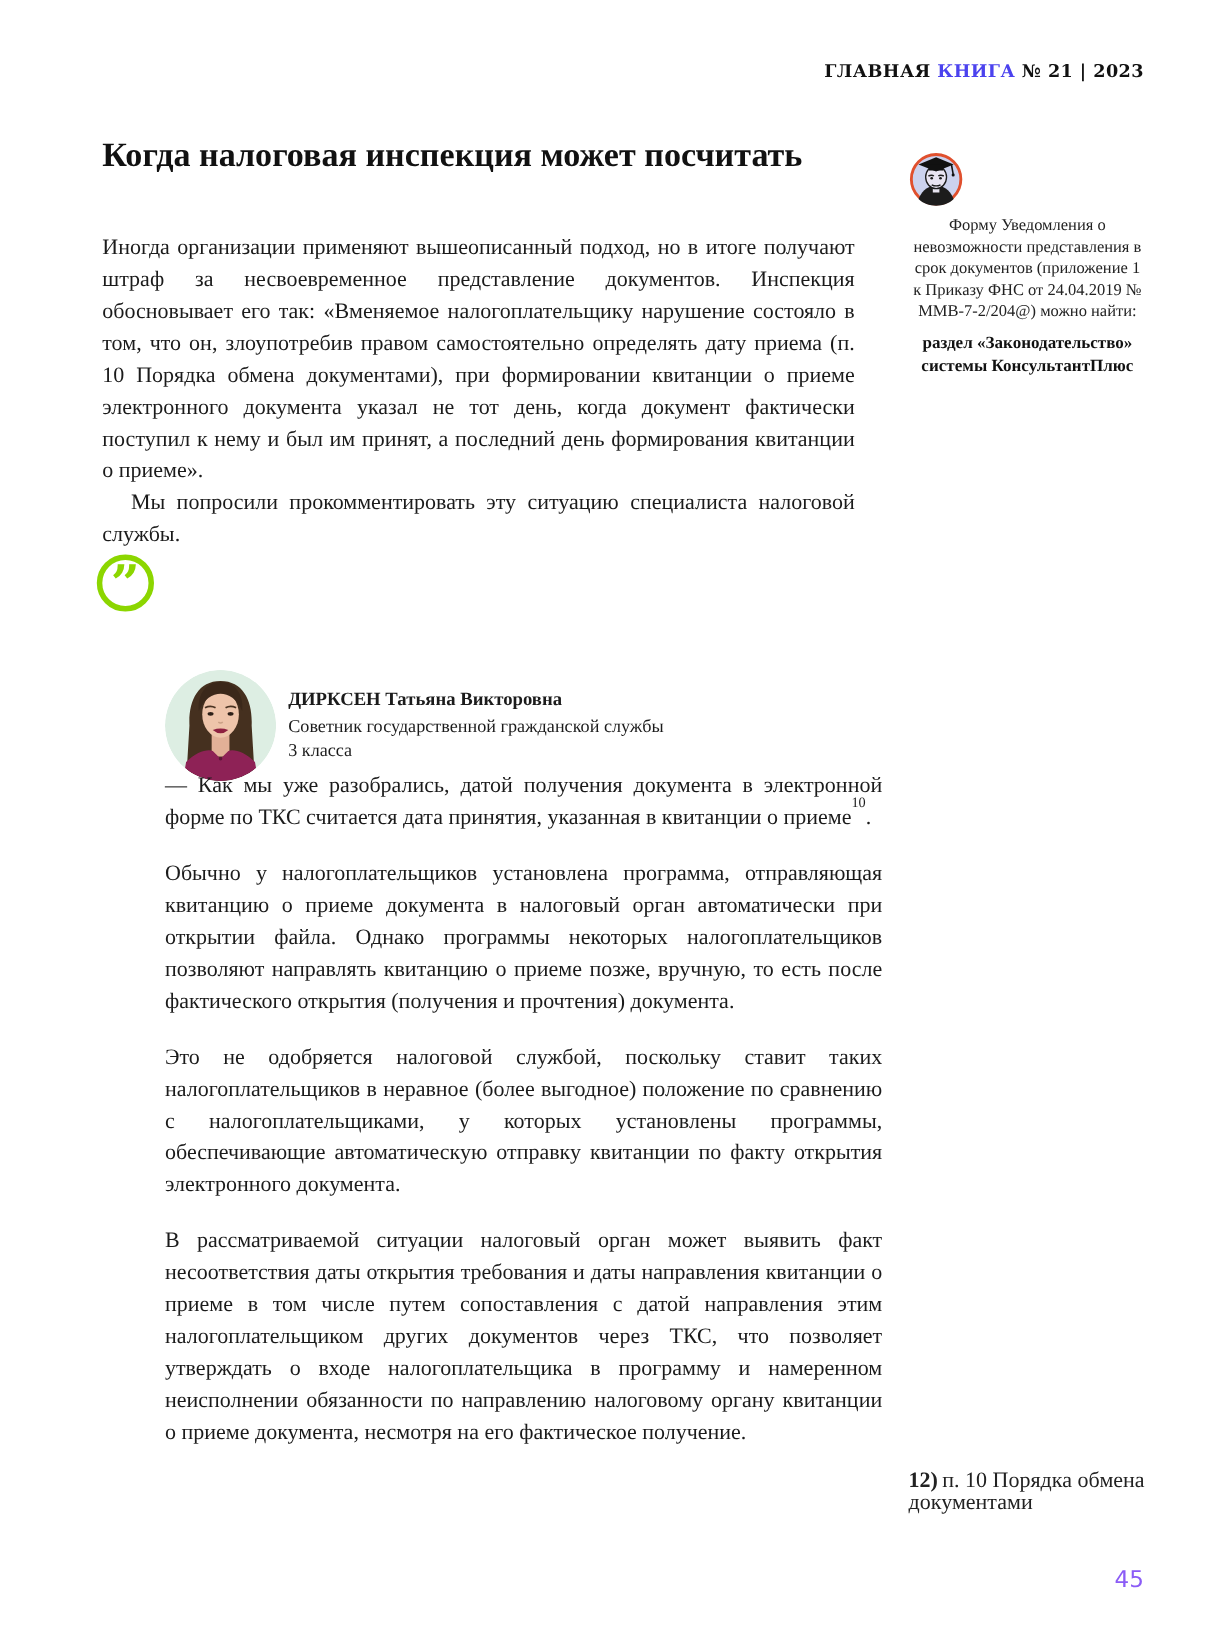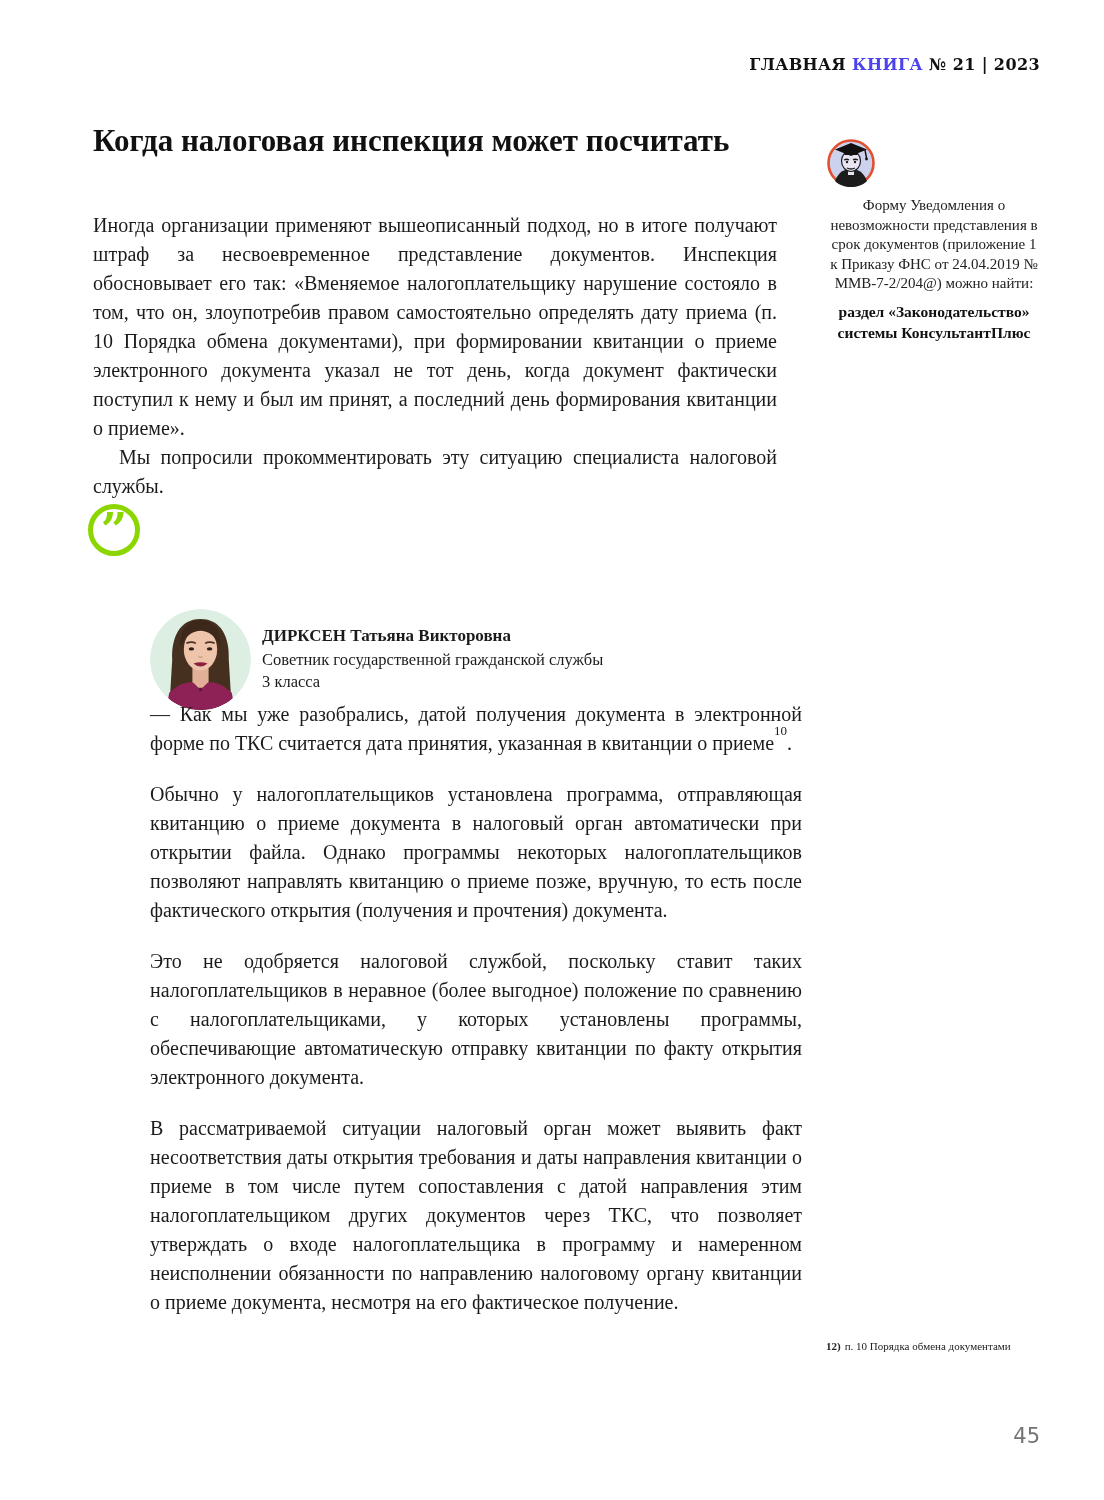--- a/index.html
+++ b/index.html
@@ -64,28 +64,28 @@
 
   
   .sidebar { position:absolute; left:826px; top:138px; width:216px;text-align:center; }
   .mascot { width:50px; height:50px; display:block; }
   .sidebar-text { margin:8px 0 0; font-size:15px; line-height:19.5px; color:#222; }
   .sidebar-link { margin:7px 0 0; font-weight:bold; font-size:15.5px; line-height:21px; color:#111; }
 
   
   .footnote {
     position:absolute; left:826px; top:1336px; width:216px;
-    font-size:11px; line-height:20px; color:#222;
+    font-size:20px; line-height:20px; color:#222;
   }
   .footnote .marker { font-weight:bold; margin-right:4px; }
 
   
   .page-num {
     position:absolute; right:64px; top:1424px;
-    font-family:"DejaVu Sans", sans-serif; font-size:21px; color:#737373;
+    font-family:"DejaVu Sans", sans-serif; font-size:21px; color:#8b5cf6;
   }
 </style>
 </head>
 <body>
 
 <div class="page">
 
   <div class="mag-header">
     <span>ГЛАВНАЯ</span>
     <span class="accent">КНИГА</span>

